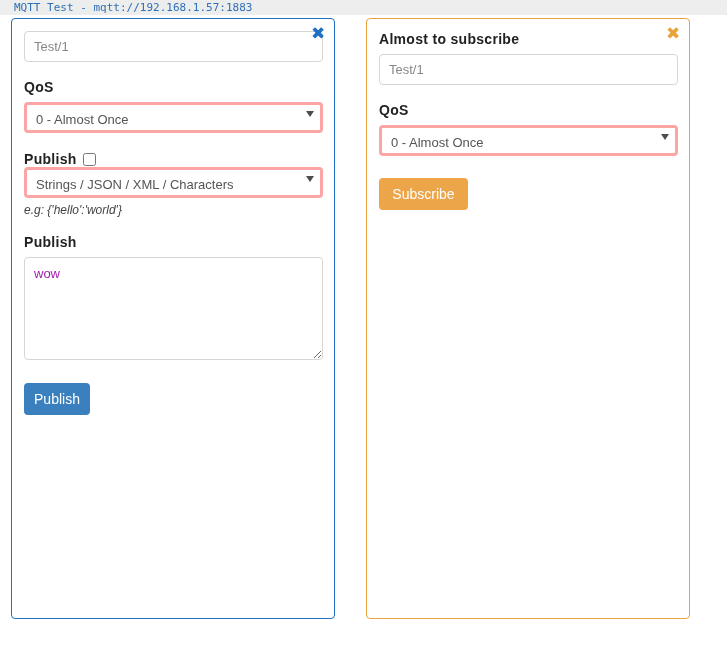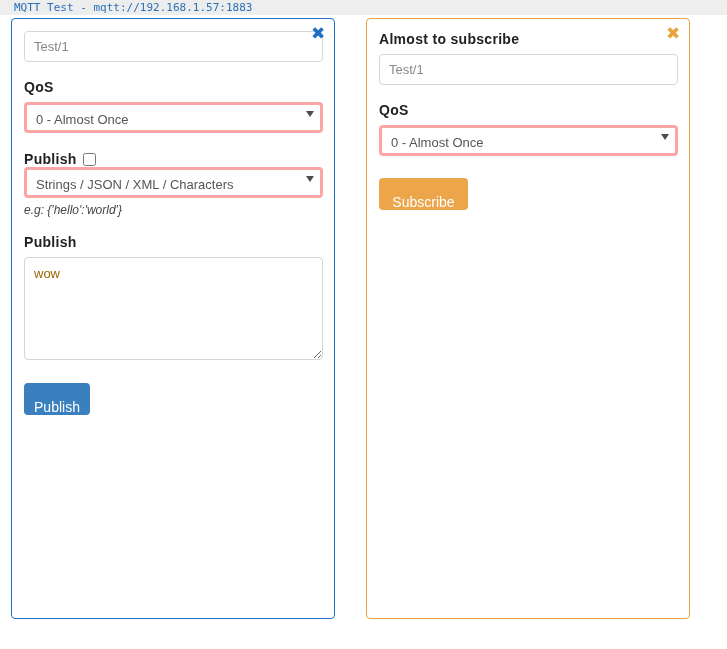--- a/index.html
+++ b/index.html
@@ -166,38 +166,38 @@
   }
 
   
   .payload-area {
     display: block;
     width: 299px;
     height: 103px;
     padding: 8px 9px;
     font-size: 13px;
     font-family: "Liberation Sans", sans-serif;
-    color: #a16207;
+    color: #a21caf;
     background: #ffffff;
     border: 1px solid #d6d6d6;
     border-radius: 4px;
     outline: none;
     resize: vertical;
   }
 
   
   .btn {
     display: inline-block;
     border: none;
     border-radius: 4px;
     color: #ffffff;
     font-size: 14px;
     font-family: "Liberation Sans", sans-serif;
     cursor: pointer;
-    padding: 8px;
+    padding: 0;
     text-align: center;
   }
   .btn-publish {
     width: 66px;
     height: 32px;
     line-height: 32px;
     background: #3a7fbe;
     margin-top: 23px;
   }
   .btn-subscribe {

